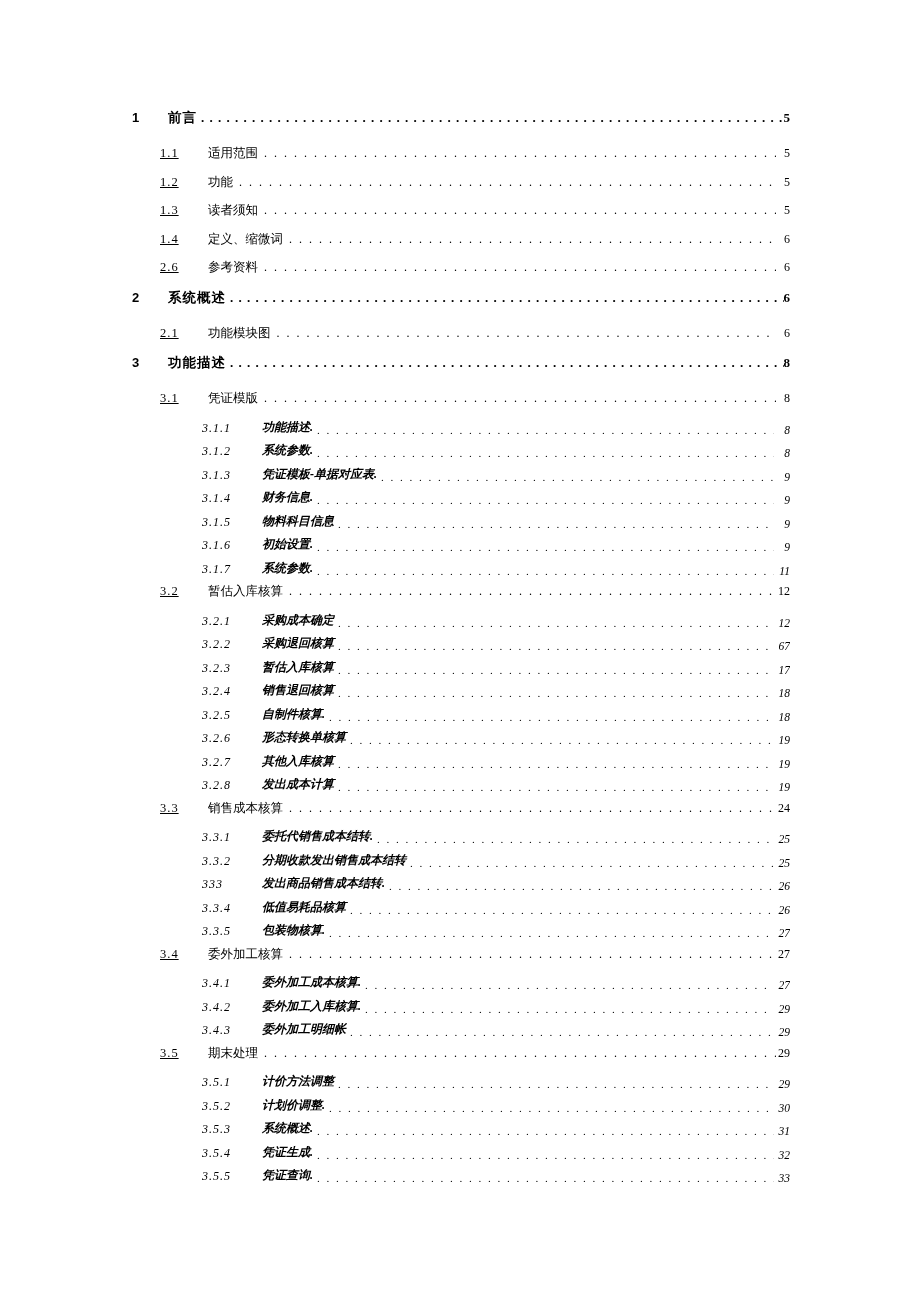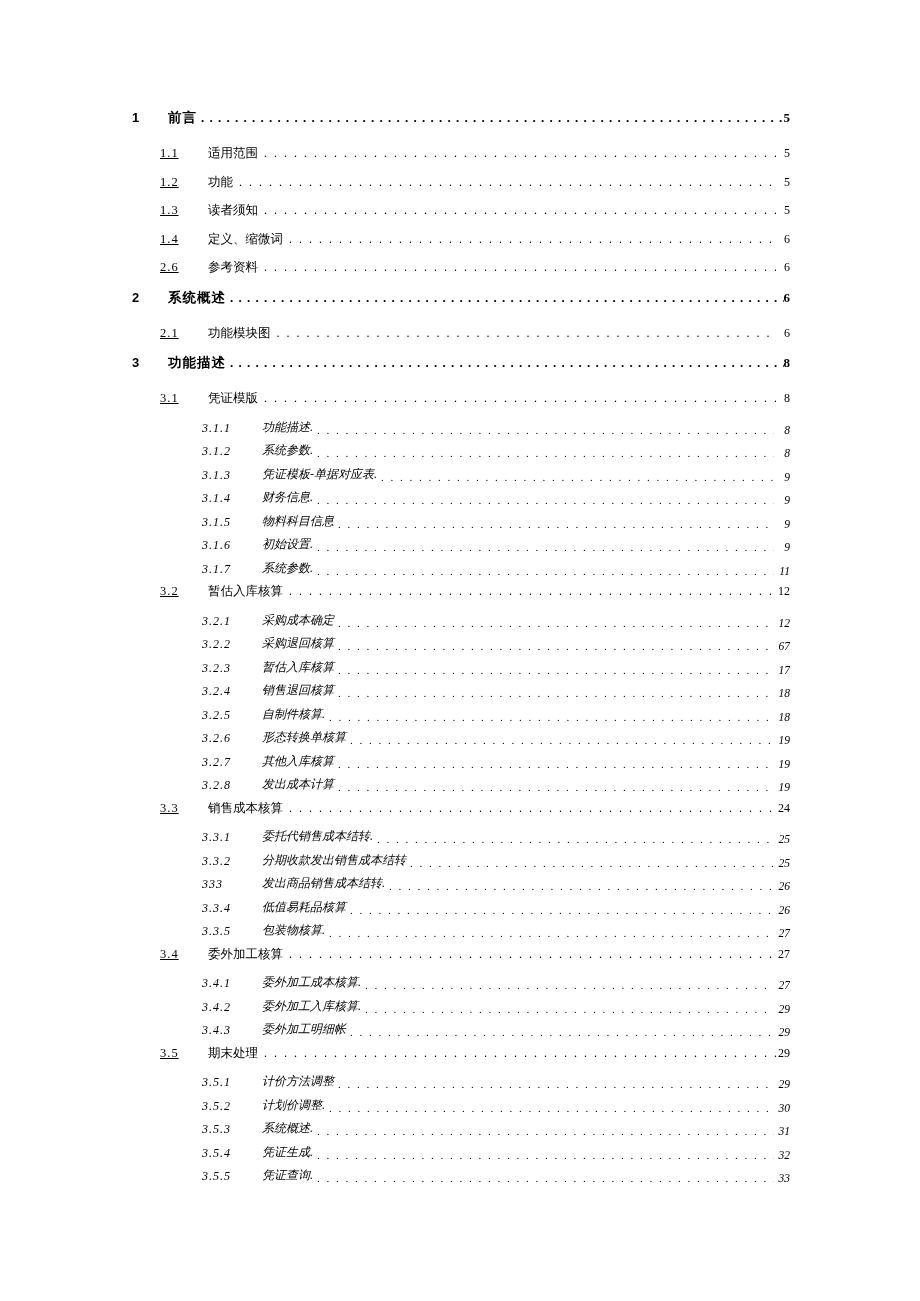--- a/index.html
+++ b/index.html
@@ -76,21 +76,21 @@
       margin-bottom: 6.5px;
       font-size: 12px;
       font-style: italic;
       font-family: "KaiTi", "STKaiti", "SimSun", serif;
       align-items: flex-end;
     }
     .level-3 .toc-num {
       width: 60px;
       letter-spacing: 1px;
     }
-    .level-3 .toc-title { margin-right: 4px; }
+    .level-3 .toc-title { margin-right: 4px; font-weight: bold; }
     .level-3 .toc-dots { font-style: normal; font-family: "SimSun", serif; letter-spacing: 2px; font-size: 11px;}
     .level-3 .toc-page { font-style: italic; min-width: 16px; font-size: 11.5px;}
 
     #toc-container { }
   </style>
 </head>
 <body>
 
 <div id="toc-container">
     <div class="toc-line level-1">

